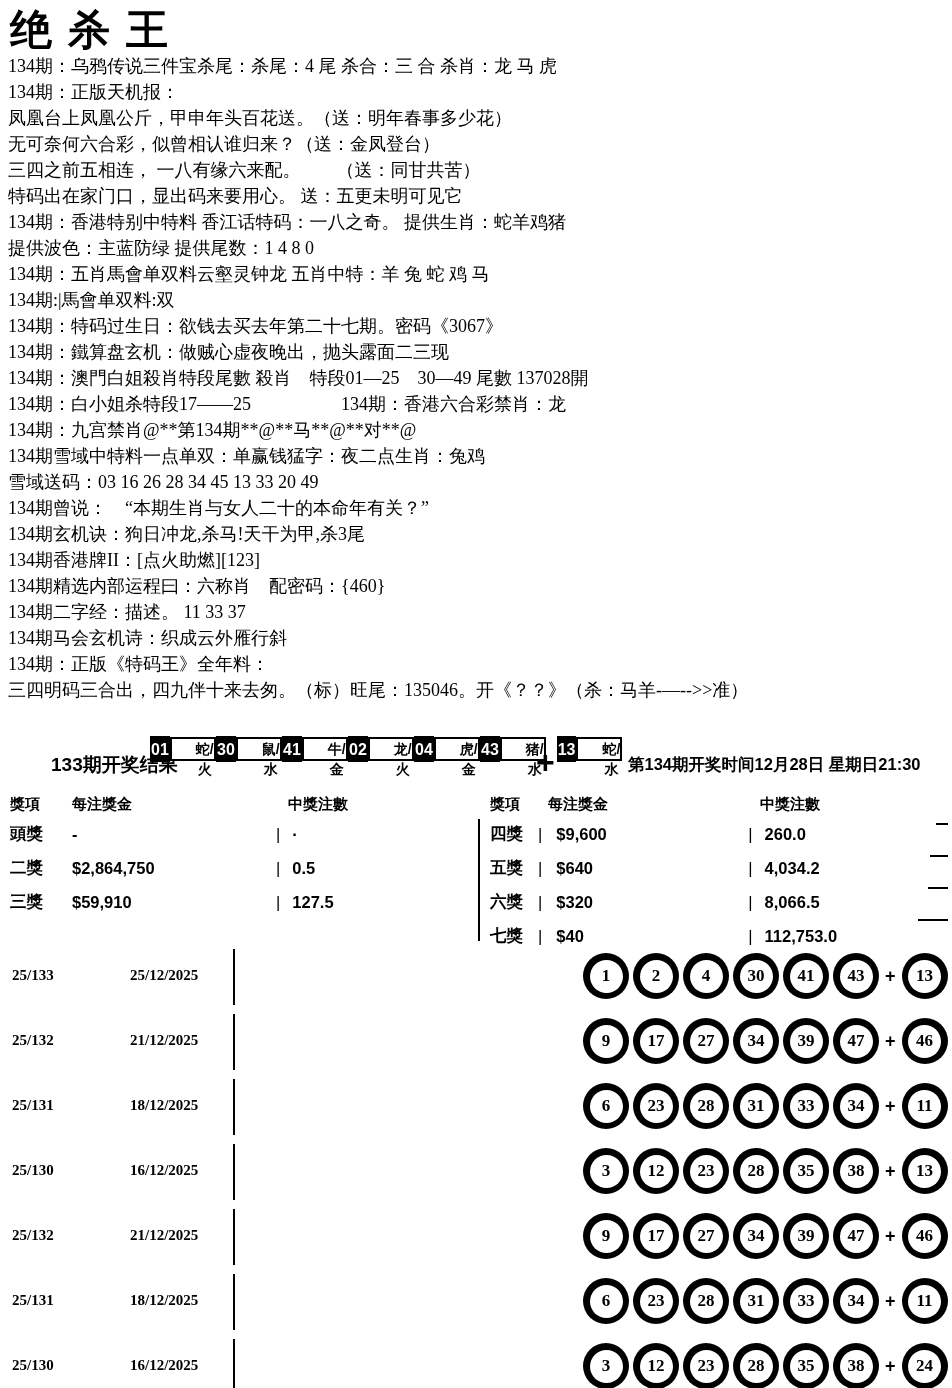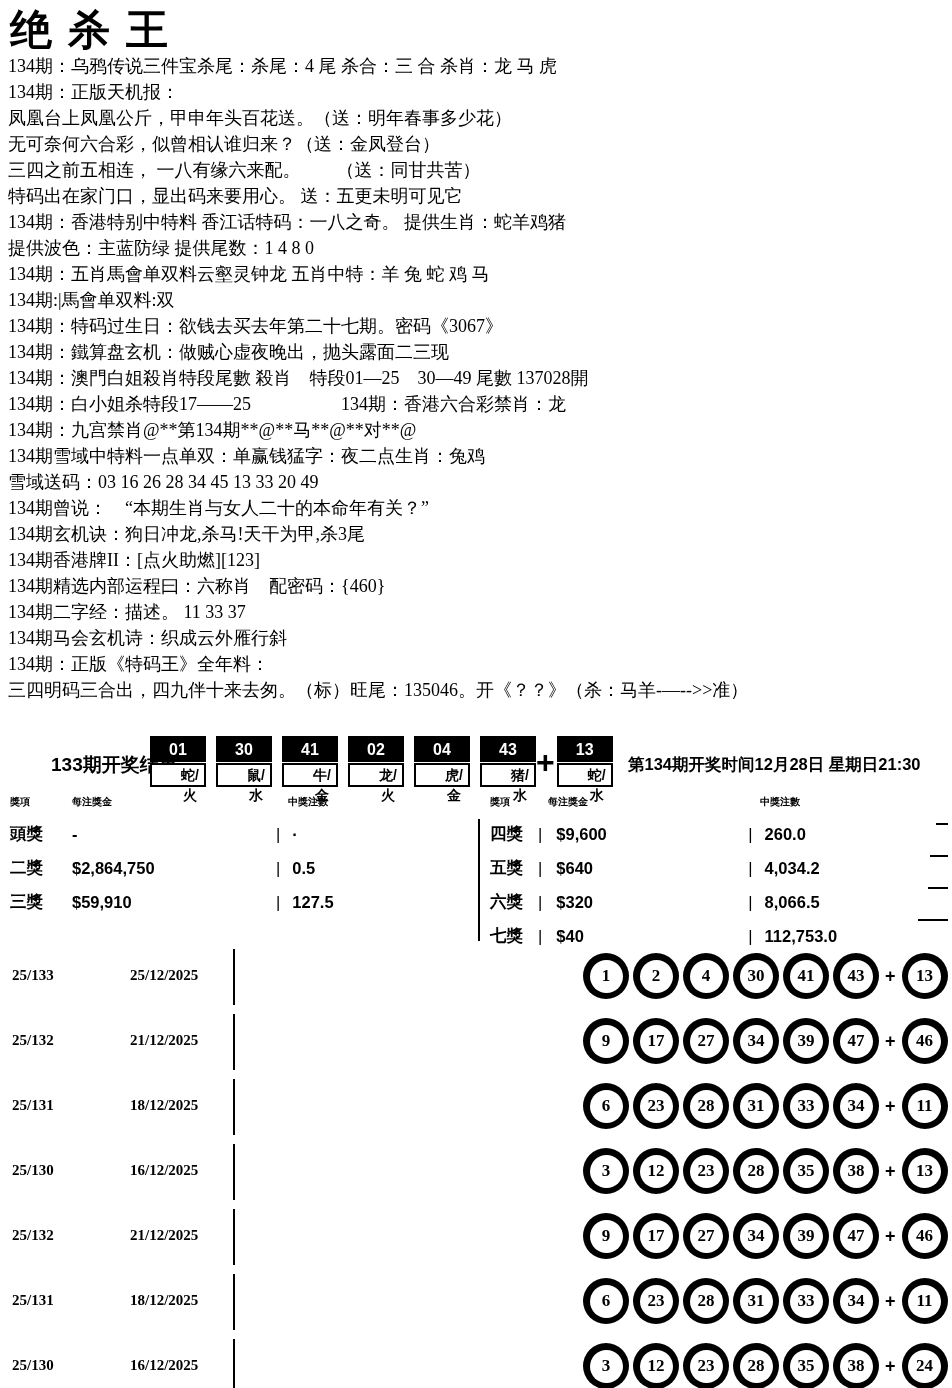--- a/index.html
+++ b/index.html
@@ -15,34 +15,34 @@
   }
   .lines { position:absolute; left:8px; top:53px; width:944px; }
   .line {
     font-size:18px; line-height:26px; white-space:pre;
     font-family:"Liberation Serif", serif;
   }
   
   .strip { position:absolute; left:0; top:736px; width:952px; height:54px; }
   .strip-label { position:absolute; left:6px; top:16px; font-size:19px; font-weight:bold;margin-left:45px; }
   .strip-flex { position:absolute; left:150px; top:0; display:flex; align-items:flex-start; }
-  .cell { width:56px; margin-right:10px; display:flex; flex-direction:column; }
+  .cell { width:56px; margin-right:10px; display:flex; }
   .cell .num {
     background:#000; color:#fff; text-align:center; font-weight:bold;
     font-size:16px; height:26px; line-height:26px; border:1px solid #000;
   }
   .cell .zod {
     background:#fff; border:2px solid #000; text-align:center; font-weight:bold;
     font-size:14px; height:24px; line-height:20px; margin-top:1px;padding-left:24px;
   }
   .strip-plus { font-size:32px; font-weight:bold; margin:8px 2px 0 -4px; }
   .strip-next { position:absolute; left:628px; top:18px; font-size:16.5px; font-weight:bold; white-space:nowrap; }
   
   .prizes { position:absolute; left:0; top:795px; width:952px; height:150px; font-weight:bold; }
-  .p-head { position:absolute; top:0; font-size:10px; }
+  .p-head { position:absolute; top:0; font-size:15px; }
   .p-rows-left  { position:absolute; left:10px;  top:22px; width:455px; }
   .p-rows-right { position:absolute; left:490px; top:22px; width:450px; }
   .p-row { display:flex; height:34px; align-items:center; font-size:16.5px; }
   .p-name { width:62px; }
   .p-rows-left .p-amount { width:204px; }
   .p-rows-right .p-name { width:48px; }
   .p-rows-right .p-amount { width:192px; }
   .p-bar { margin-right:12px; font-weight:normal; }
   .p-bar-name { margin-right:14px; font-weight:normal; }
   .p-divider { position:absolute; left:478px; top:24px; width:2px; height:122px; background:#000; }

